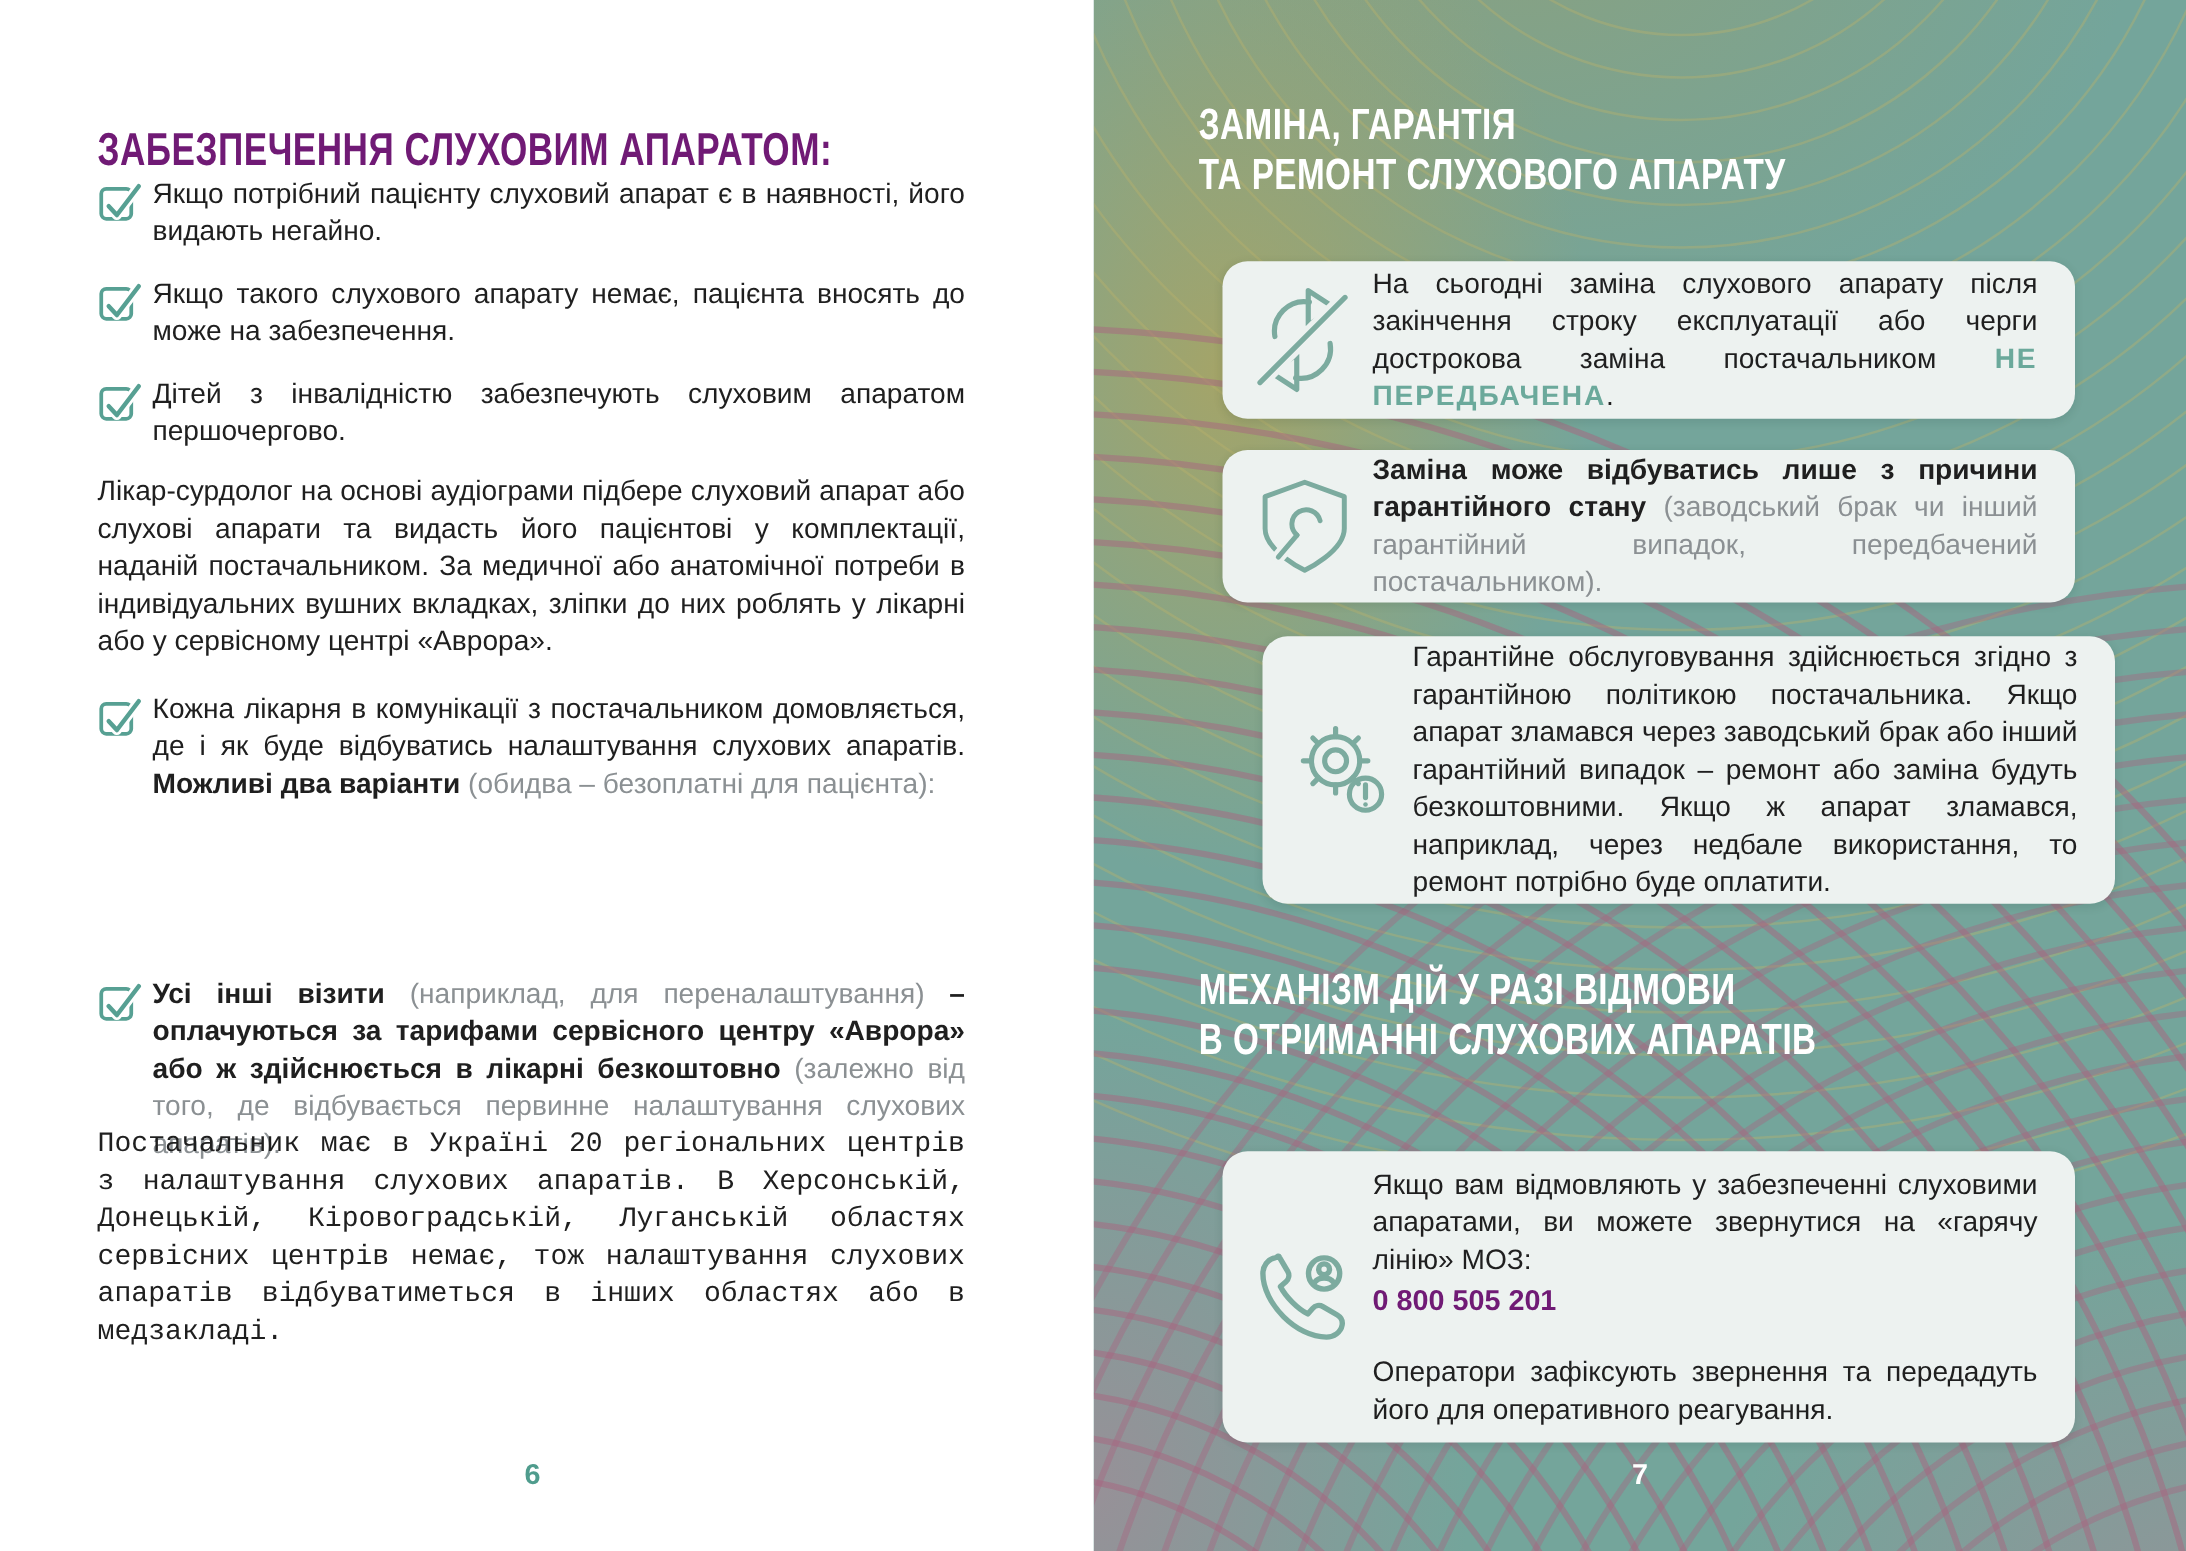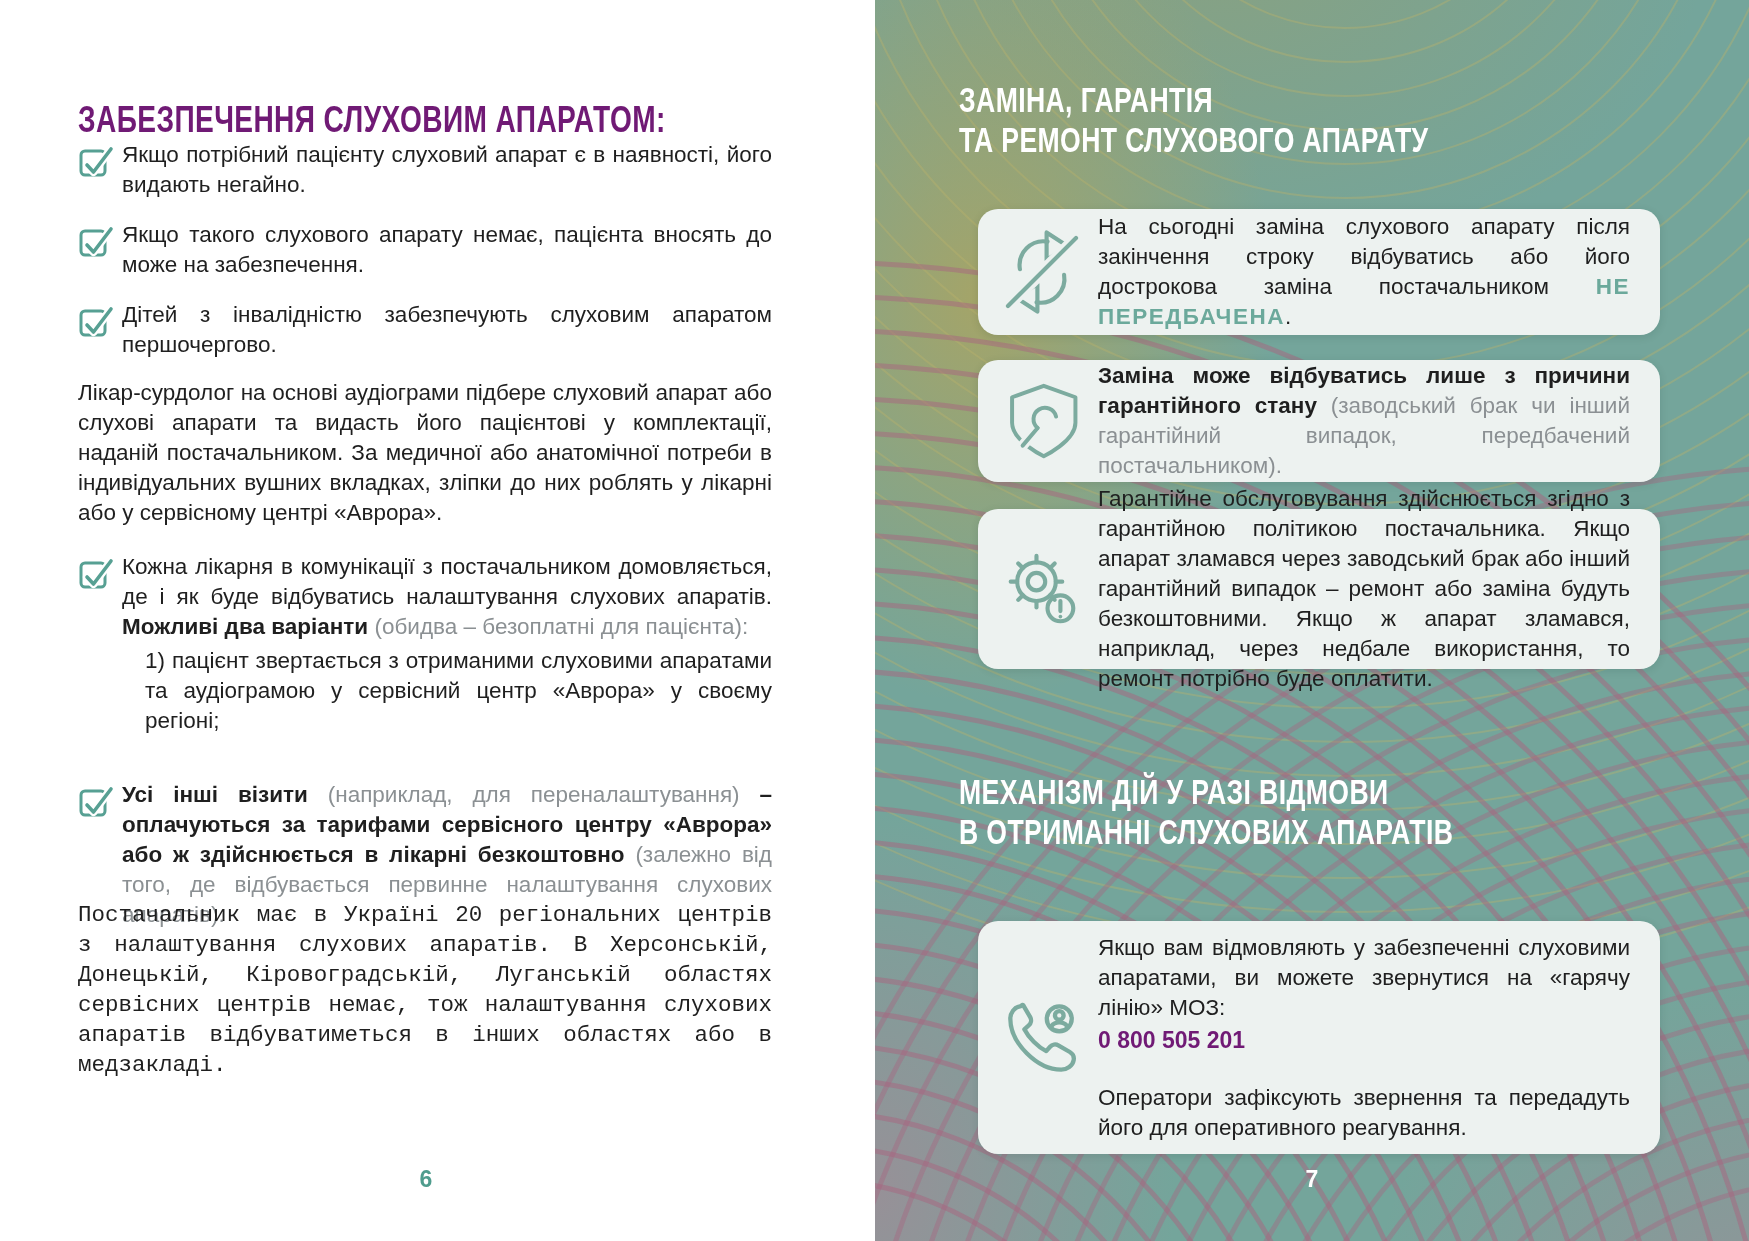--- a/index.html
+++ b/index.html
@@ -45,21 +45,21 @@
   .rp-h1{top:80px;}
   .rp-h2{top:772px;}
   .card{
     position:absolute;left:103px;width:682px;background:#edf2f0;border-radius:20px;
     display:flex;align-items:center;box-shadow:0 2px 8px rgba(20,50,45,.12);
   }
   .card .icon-box{flex:0 0 100px;display:flex;justify-content:center;align-items:center;padding-left:14px;}
   .card .card-text{margin:0;padding:20px 30px 20px 6px;font-size:22.5px;line-height:30px;text-align:justify;}
   .card1{top:209px;height:126px;}
   .card2{top:360px;height:122px;}
-  .card3{top:509px;height:160px;}
+  .card3{top:509px;height:214px;margin-left:32px;}
   .card4{top:921px;height:233px;}
   .accent-caps{color:#6ba99b;font-weight:700;letter-spacing:1.5px;}
   .phone{display:block;color:#701a75;font-weight:700;font-size:23px;margin-top:2px;}
   .card4 .para-gap{display:block;height:28px;}
   
   .ic{stroke:#7cab9f;fill:none;stroke-width:4.5;stroke-linecap:round;stroke-linejoin:round;}
   .ic-casing{stroke:#edf2f0;fill:none;stroke-linecap:round;stroke-linejoin:round;}
   .cbx-rect{stroke:#57a093;fill:none;stroke-width:3;}
   .cbx-check{stroke:#57a093;fill:none;stroke-width:3.6;stroke-linecap:round;stroke-linejoin:round;}
   .cbx-casing{stroke:#ffffff;fill:none;stroke-width:8;stroke-linecap:round;stroke-linejoin:round;}
@@ -104,21 +104,20 @@
 
     <div class="check-item" style="top:524px;margin-top:28px;">
       <svg class="cbx" viewBox="0 0 36 36">
         <rect class="cbx-rect" x="3" y="9" width="24" height="24" rx="4"></rect>
         <polyline class="cbx-casing" points="9,23 15.5,30 33,7"></polyline>
         <polyline class="cbx-check" points="9,23 15.5,30 33,7"></polyline>
       </svg>
       <p><span>Кожна лікарня в комунікації з постачальником домовляється, де і як буде відбуватись налаштування слухових апаратів. </span><b>Можливі два варіанти </b><span class="gray">(обидва – безоплатні для пацієнта):</span></p>
     </div>
 
-    <p class="option-par" style="top:646px;">1) пацієнт звертається з отриманими слуховими апаратами та аудіограмою у сервісний центр «Аврора» у своєму регіоні;</p>
 
     <div class="check-item" style="top:780px;">
       <svg class="cbx" viewBox="0 0 36 36">
         <rect class="cbx-rect" x="3" y="9" width="24" height="24" rx="4"></rect>
         <polyline class="cbx-casing" points="9,23 15.5,30 33,7"></polyline>
         <polyline class="cbx-check" points="9,23 15.5,30 33,7"></polyline>
       </svg>
       <p><b>Усі інші візити </b><span class="gray">(наприклад, для переналаштування) </span><b>– оплачуються за тарифами сервісного центру «Аврора» або ж здійснюється в лікарні безкоштовно </b><span class="gray">(залежно від того, де відбувається первинне налаштування слухових апаратів).</span></p>
     </div>
 
@@ -221,21 +220,21 @@
       <div class="icon-box">
         <svg width="92" height="92" viewBox="0 0 100 100">
           <path class="ic" d="M26 47 A26 26 0 0 1 56 17"></path>
           <polygon class="ic" points="55,7 78,22 55,37"></polygon>
           <path class="ic" d="M74 53 A26 26 0 0 1 44 83"></path>
           <polygon class="ic" points="45,63 22,78 45,93"></polygon>
           <line class="ic-casing" x1="16" y1="84" x2="84" y2="16" stroke-width="13"></line>
           <line class="ic" x1="13" y1="87" x2="87" y2="13"></line>
         </svg>
       </div>
-      <p class="card-text"><span>На сьогодні заміна слухового апарату після закінчення строку відбуватись або його дострокова заміна постачальником </span><span class="accent-caps">НЕ ПЕРЕДБАЧЕНА</span><span>.</span></p>
+      <p class="card-text"><span>На сьогодні заміна слухового апарату після закінчення строку експлуатації або черги дострокова заміна постачальником </span><span class="accent-caps">НЕ ПЕРЕДБАЧЕНА</span><span>.</span></p>
     </div>
 
     <div class="card card2">
       <div class="icon-box">
         <svg width="88" height="88" viewBox="0 0 100 100">
           <path class="ic" d="M52 10 L88 23 V52 C88 73 52 90 52 90 C52 90 16 73 16 52 V23 Z"></path>
           <path class="ic-casing" d="M66 45 a13 13 0 1 0 -21 13 M45 58 L28 78" stroke-width="12"></path>
           <path class="ic" d="M66 45 a13 13 0 1 0 -21 13"></path>
           <line class="ic" x1="45" y1="58" x2="28" y2="78"></line>
         </svg>

